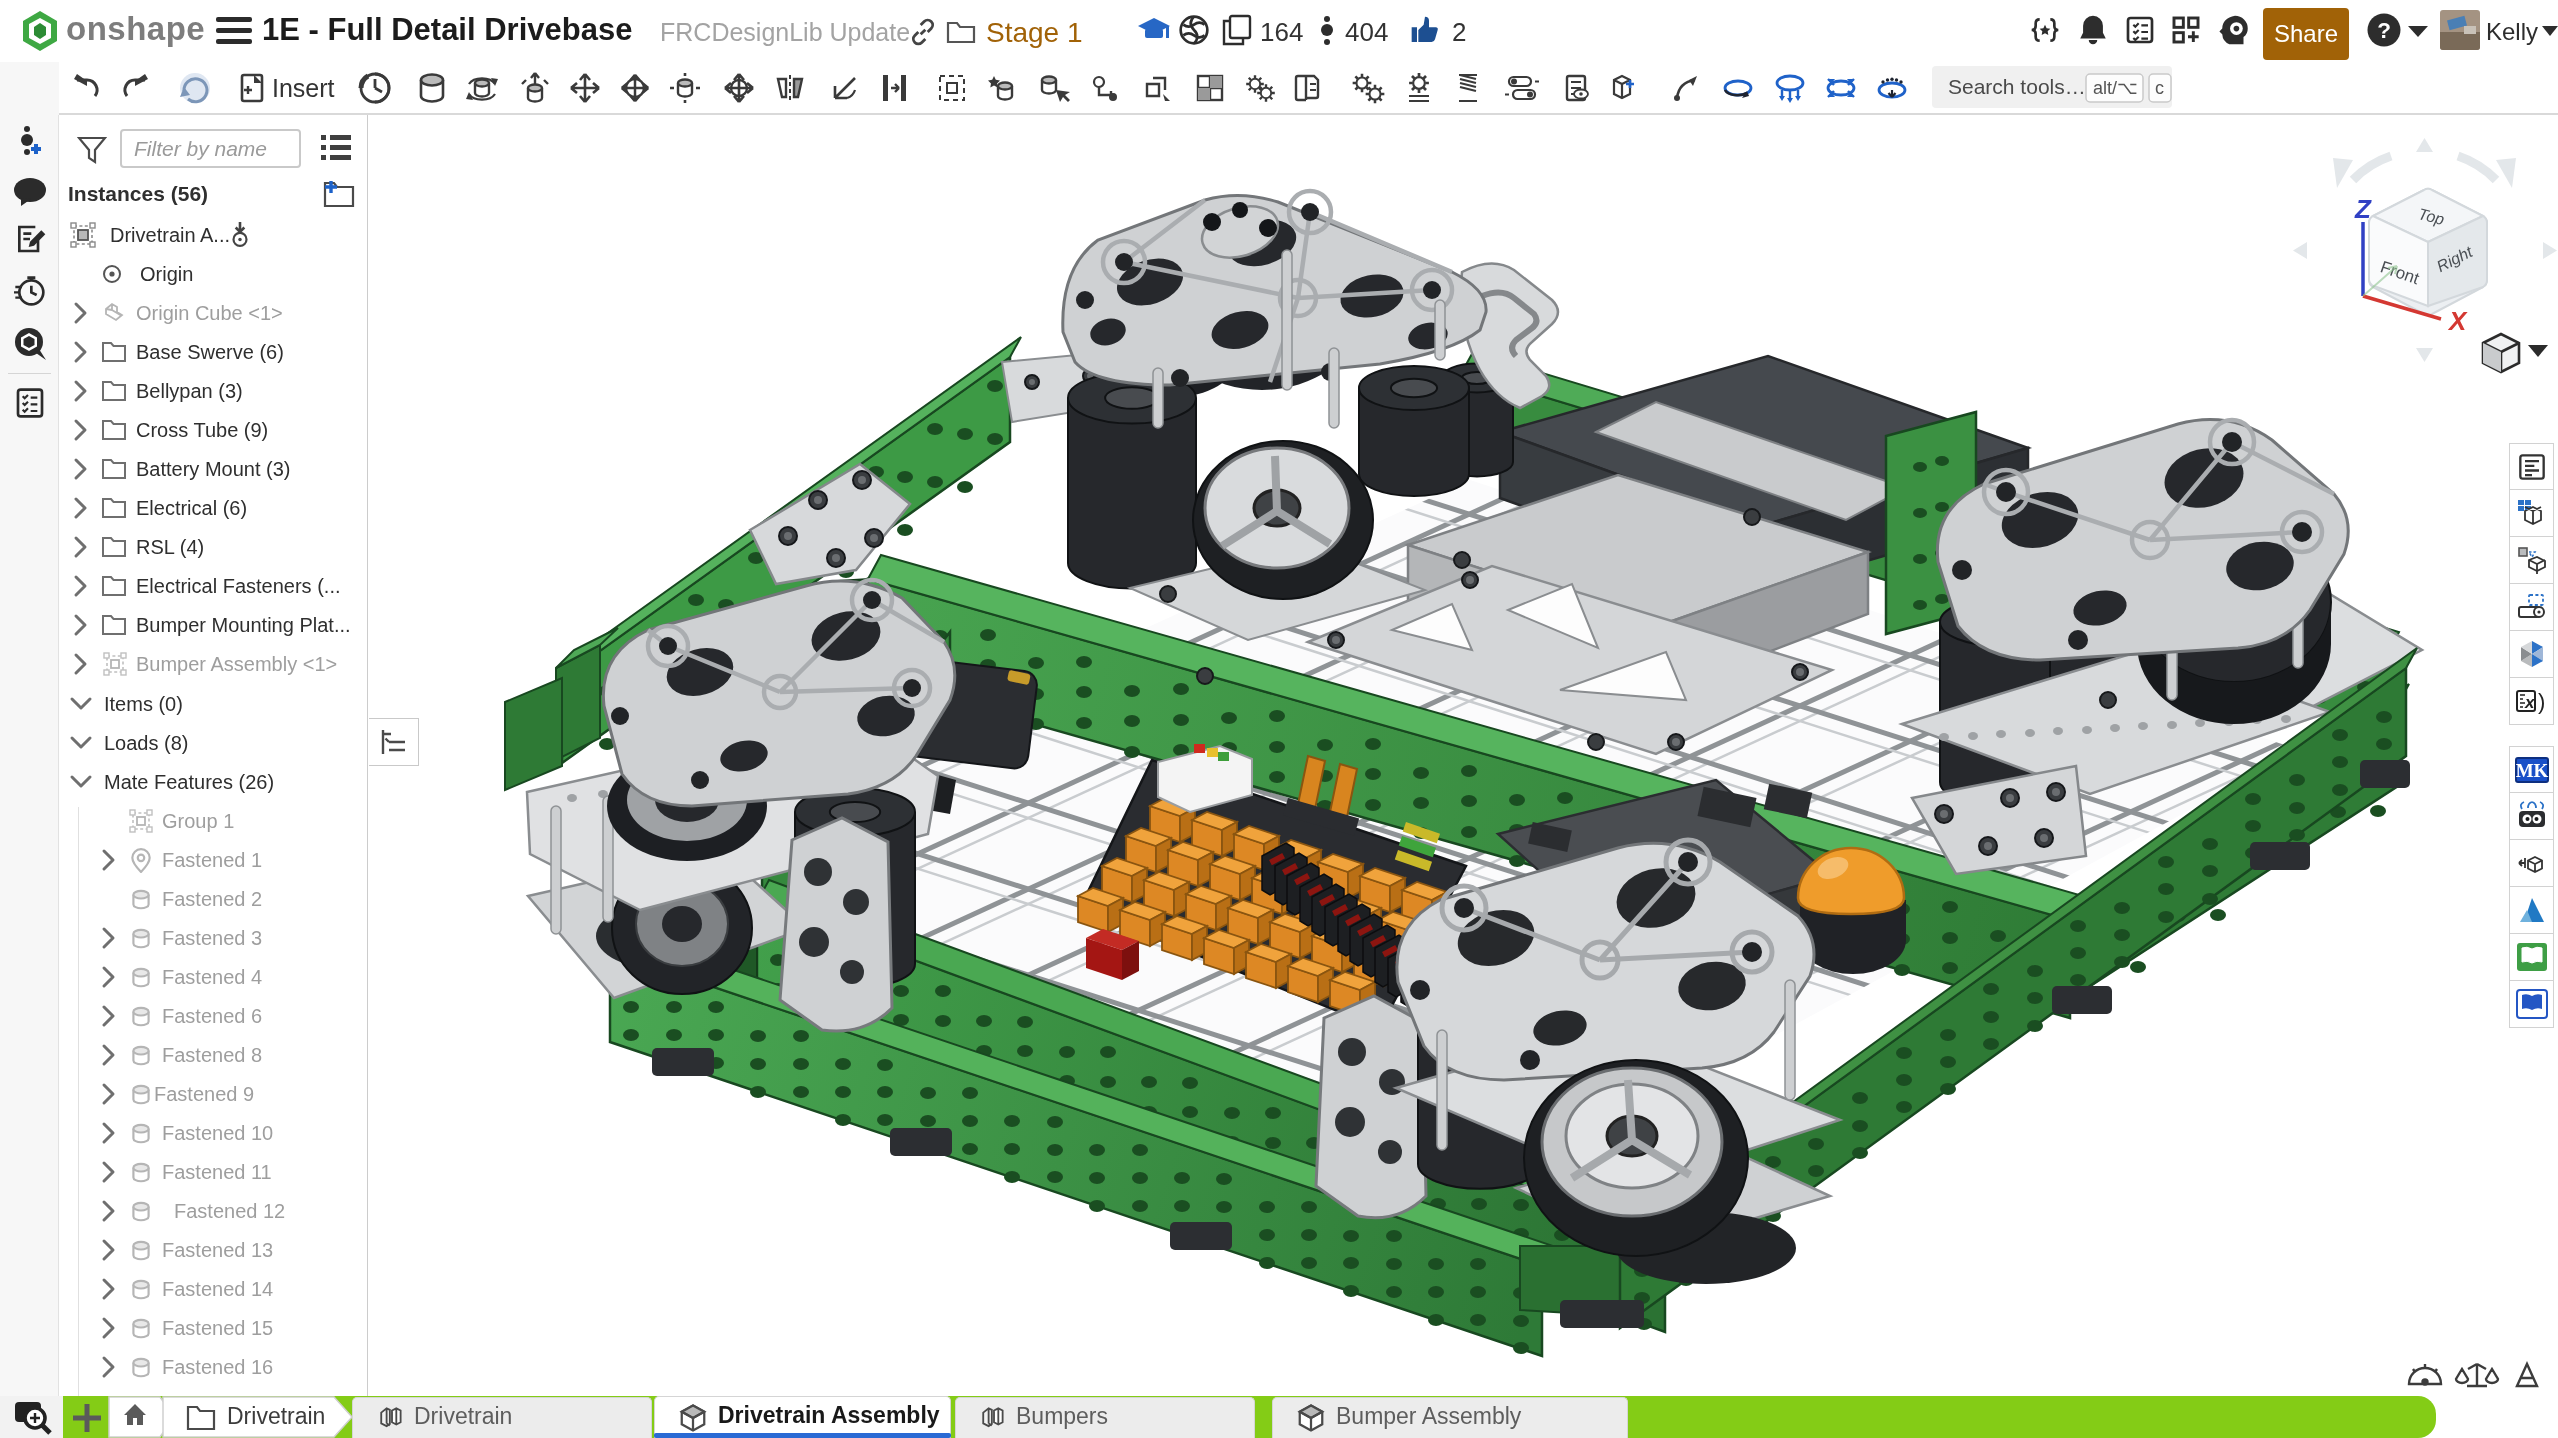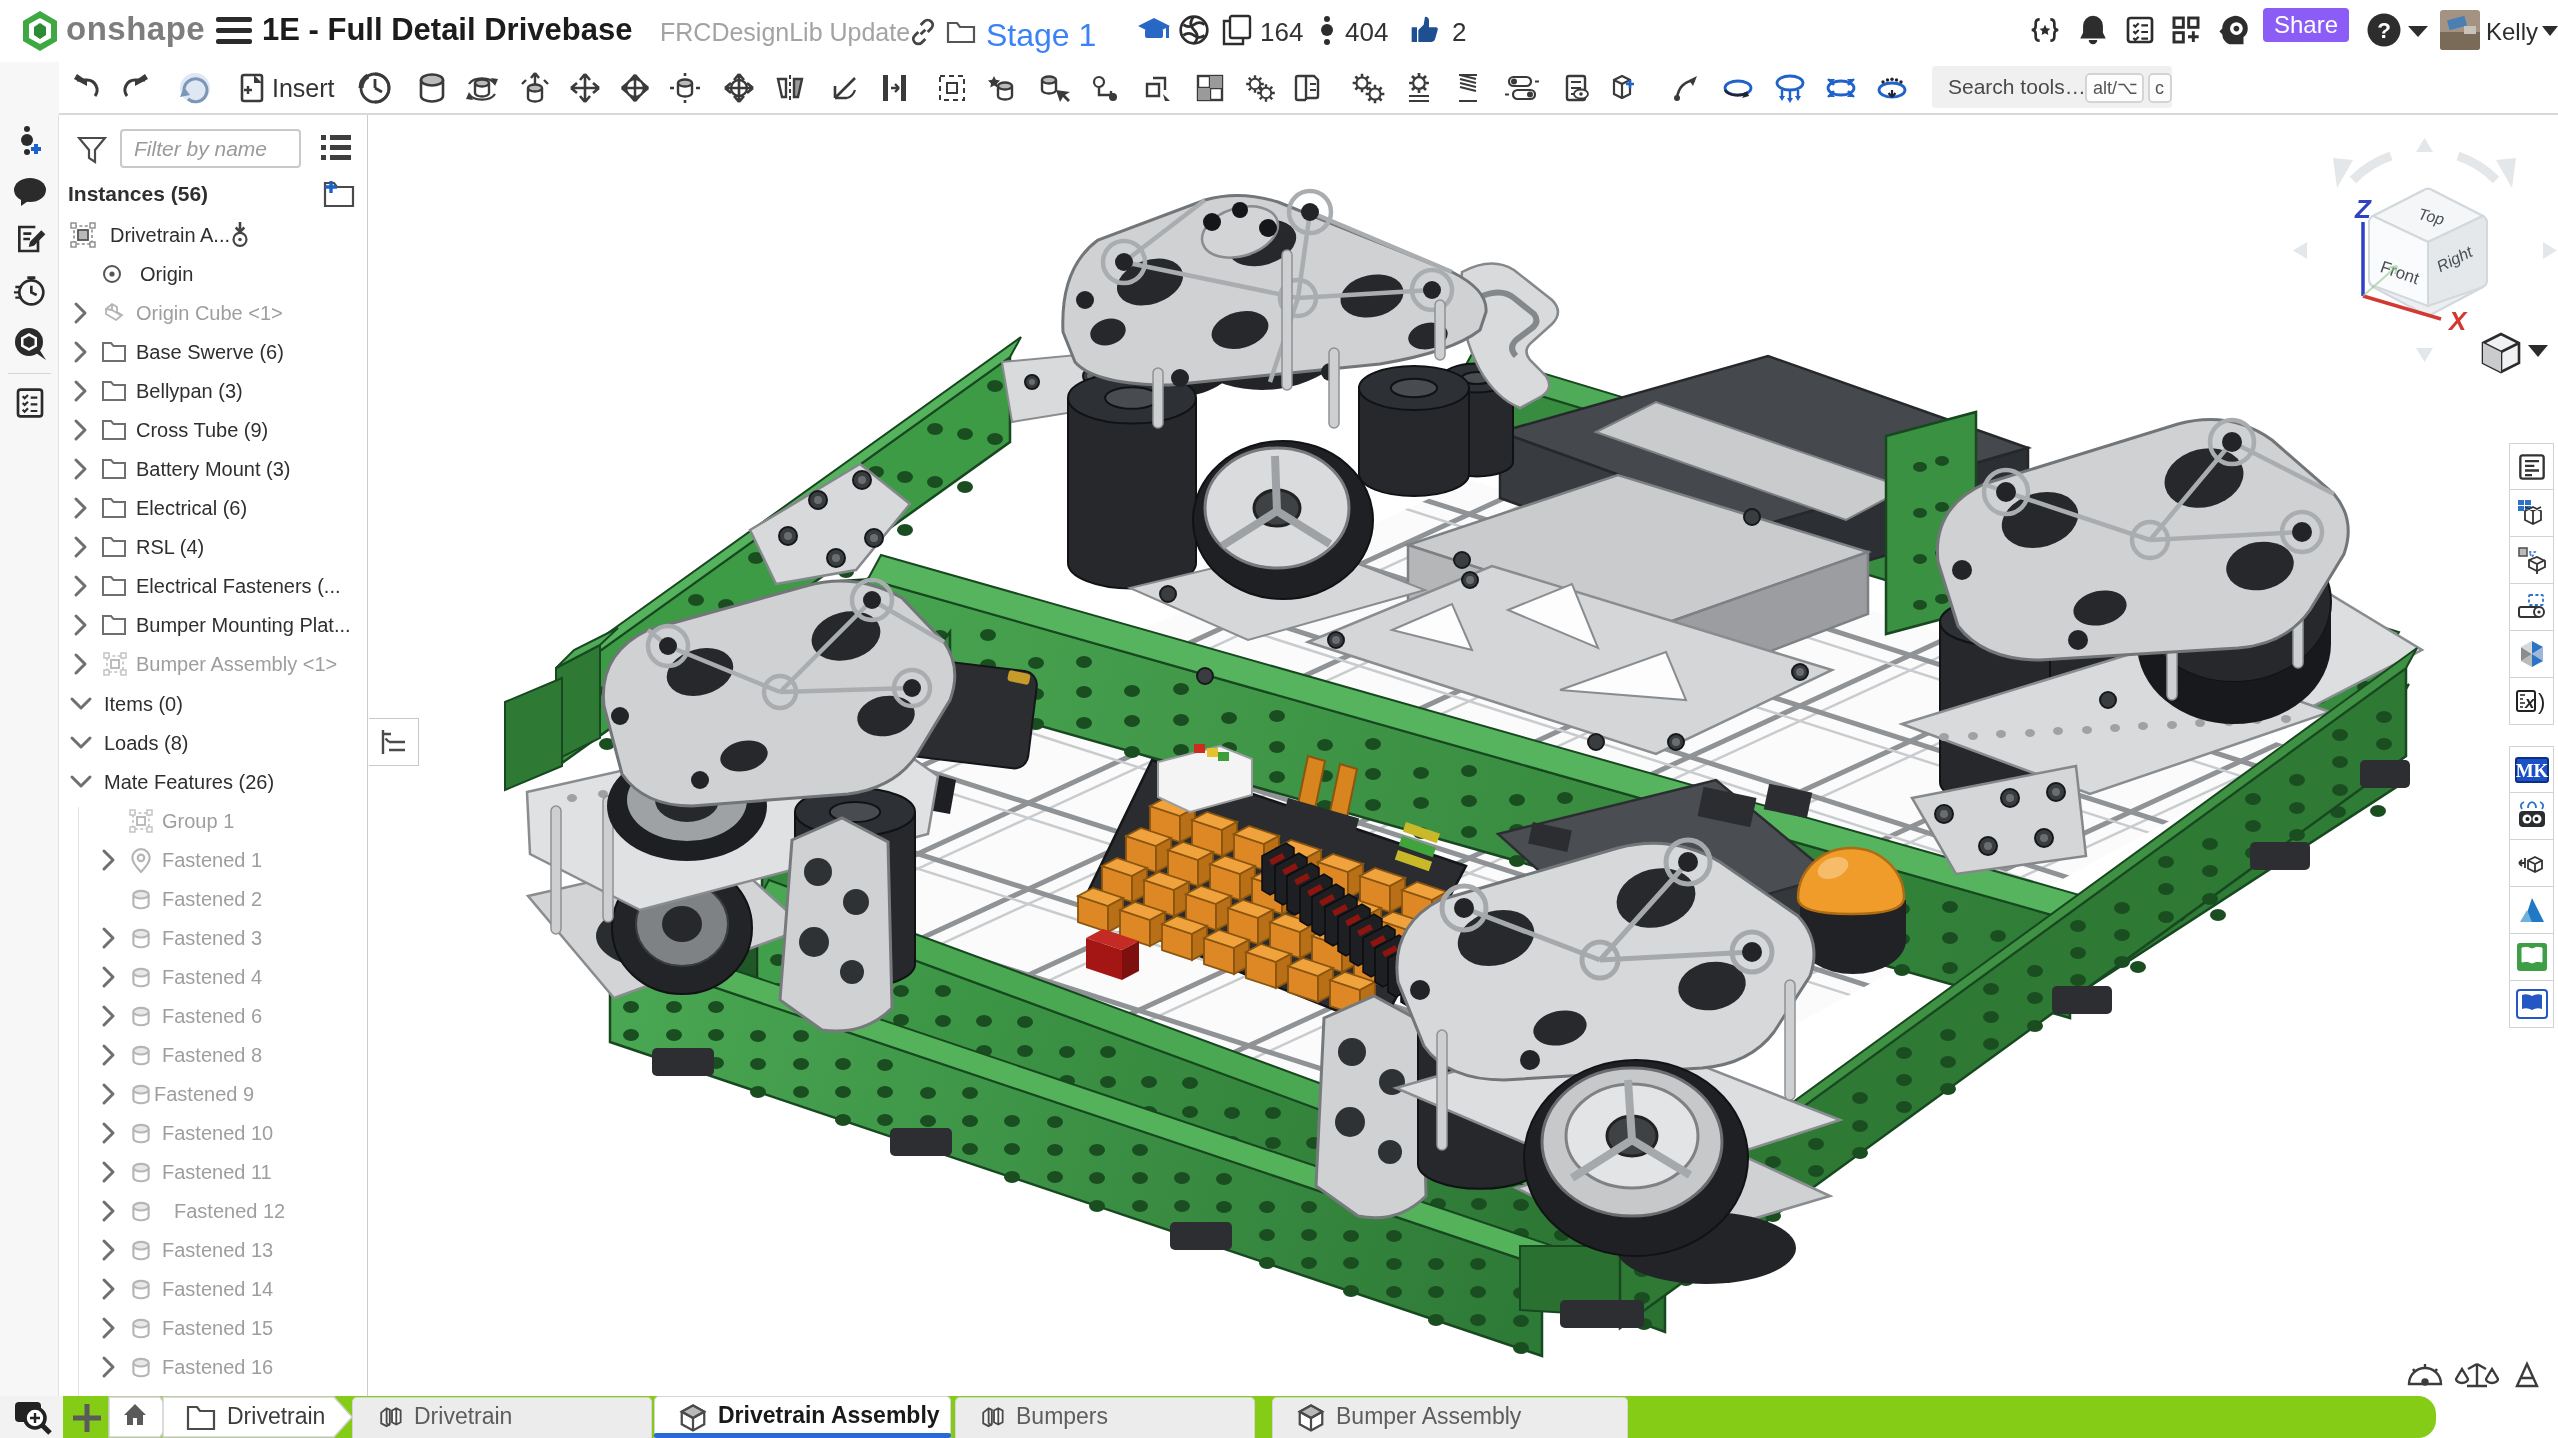--- a/index.html
+++ b/index.html
@@ -37,21 +37,21 @@
     <rect x="0" y="22" width="36" height="5" rx="2" fill="#2b2b2b"></rect>
   </svg>
   <div id="title">1E - Full Detail Drivebase</div>
   <div id="subtitle">FRCDesignLib Update</div>
   <svg class="abs" style="left:908px;top:18px" width="30" height="28" viewBox="0 0 24 24" fill="none" stroke="#444" stroke-width="2.4">
     <path d="M10 14 L14 10 M8 12 l-3 3 a4 4 0 0 0 6 6 l3-3 M16 12 l3-3 a4 4 0 0 0-6-6 l-3 3"></path>
   </svg>
   <svg class="abs" style="left:946px;top:18px" width="30" height="26" viewBox="0 0 30 26" fill="none" stroke="#555" stroke-width="2.2">
     <path d="M2 5 h9 l3 4 h14 v15 h-26 z" fill="none"></path>
   </svg>
-  <div class="abs" style="left:986px;top:17px;font-size:32px;color:#3b82f6">Stage 1</div>
+  <div class="abs" style="left:986px;top:17px;font-size:28px;color:#a16207">Stage 1</div>
 
   <svg class="abs" style="left:1138px;top:16px" width="32" height="30" viewBox="0 0 32 30">
     <polygon points="16,2 32,10 16,18 0,10" fill="#2767c5"></polygon>
     <rect x="7" y="13" width="18" height="9" rx="2" fill="#2767c5"></rect>
     <rect x="28" y="10" width="3" height="12" fill="#2767c5"></rect>
   </svg>
   <svg class="abs" style="left:1178px;top:14px" width="32" height="32" viewBox="0 0 24 24" fill="none" stroke="#2d2d2d" stroke-width="2">
     <circle cx="12" cy="12" r="10"></circle>
     <path d="M4 8 q4 3 8 0 q4 -3 8 0 M4 16 q4 -3 8 0 q4 3 8 0 M12 2 q-5 5 0 10 q5 5 0 10"></path>
   </svg>
@@ -87,21 +87,21 @@
     <rect x="3" y="3" width="7" height="7"></rect>
       <rect x="14" y="3" width="7" height="7"></rect>
       <rect x="3" y="14" width="7" height="7"></rect>
     <path d="M17.5 13 v8 M13.5 17 h8"></path>
   </svg>
   <svg class="abs" style="left:2218px;top:13px" width="34" height="34" viewBox="0 0 24 24">
     <path d="M12 2 a9 9 0 0 1 9 9 q0 4-3 6 l0 5 h-10 a8 8 0 0 1-5-7 l-2-2 2-2 q0-7 9-9z" fill="#2d2d2d"></path>
     <circle cx="13" cy="11" r="4.5" fill="#fff"></circle>
       <circle cx="13" cy="11" r="2" fill="#2d2d2d"></circle>
   </svg>
-  <div class="abs" style="left:2263px;top:8px;width:86px;height:34px;background:#8b5cf6;border-radius:4px;color:#fff;font-size:24px;display:flex;align-items:center;justify-content:center">Share</div>
+  <div class="abs" style="left:2263px;top:8px;width:86px;height:52px;background:#a16207;border-radius:4px;color:#fff;font-size:24px;display:flex;align-items:center;justify-content:center">Share</div>
   <svg class="abs" style="left:2366px;top:12px" width="36" height="36" viewBox="0 0 24 24">
     <circle cx="12" cy="12" r="11" fill="#2d2d2d"></circle>
     <text x="12" y="17" font-size="15" font-weight="bold" fill="#fff" text-anchor="middle">?</text>
   </svg>
   <svg class="abs" style="left:2408px;top:26px" width="20" height="12" viewBox="0 0 20 12">
       <polygon points="0,0 20,0 10,11" fill="#2d2d2d"></polygon>
     </svg>
   <div class="abs" style="left:2440px;top:10px;width:40px;height:40px;border-radius:3px;background:#a49382;overflow:hidden">
       <div style="position:absolute;left:0;top:22px;width:40px;height:18px;background:#7a6a58"></div>
       <div style="position:absolute;left:8px;top:8px;width:18px;height:10px;background:#4a7fb5;transform:rotate(-15deg)"></div>

